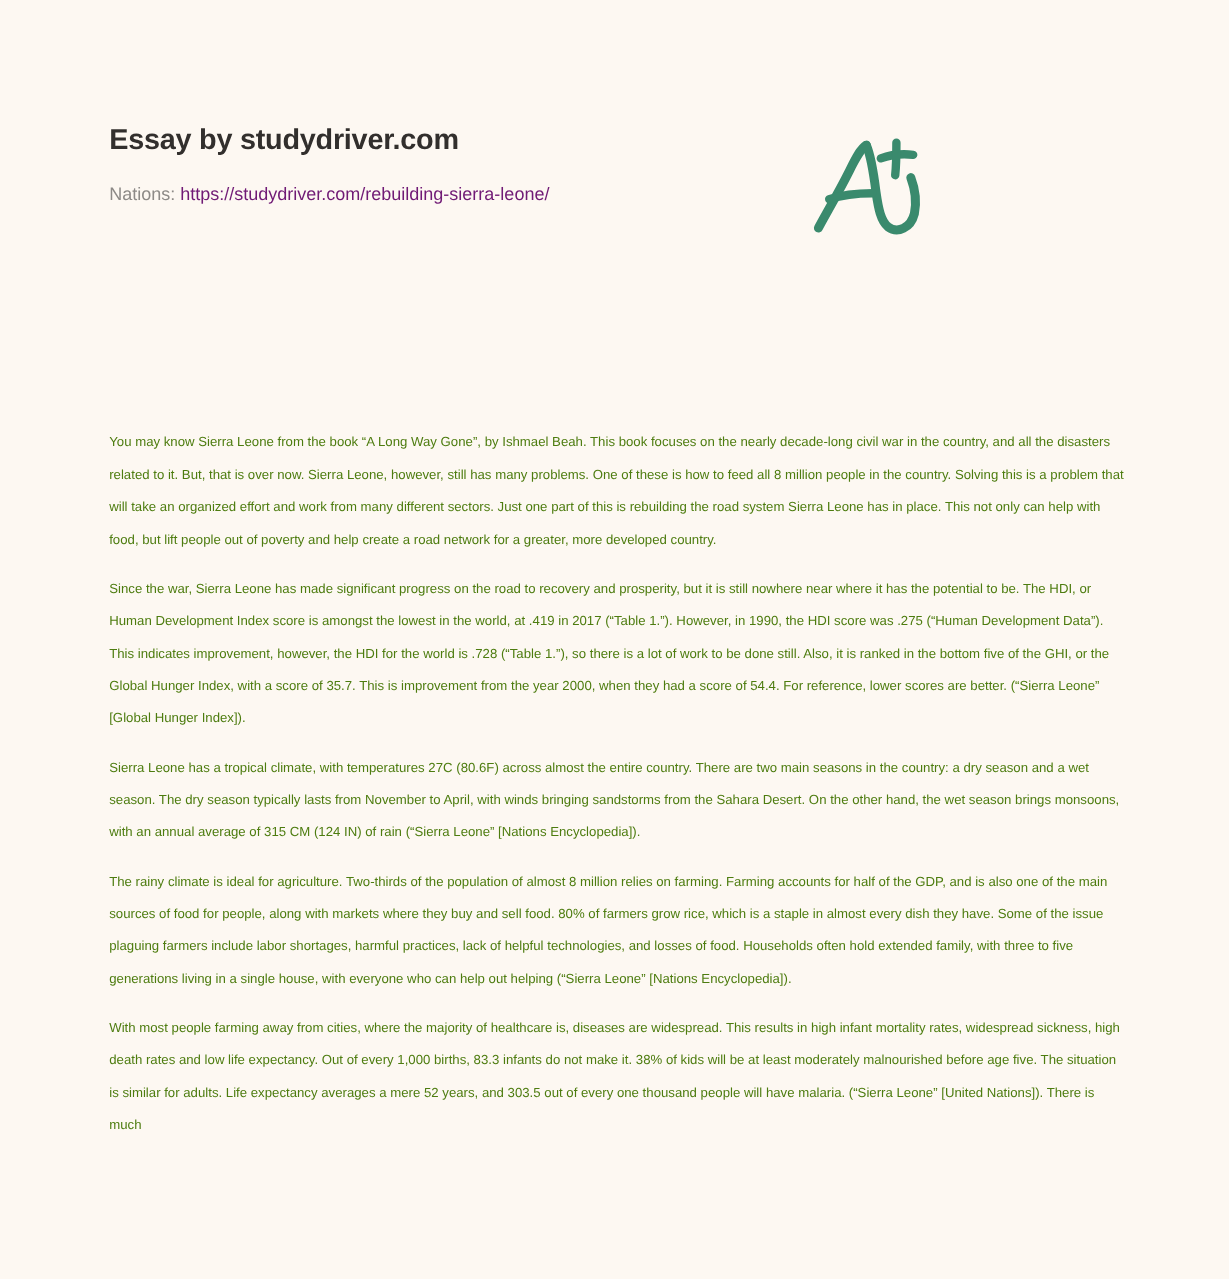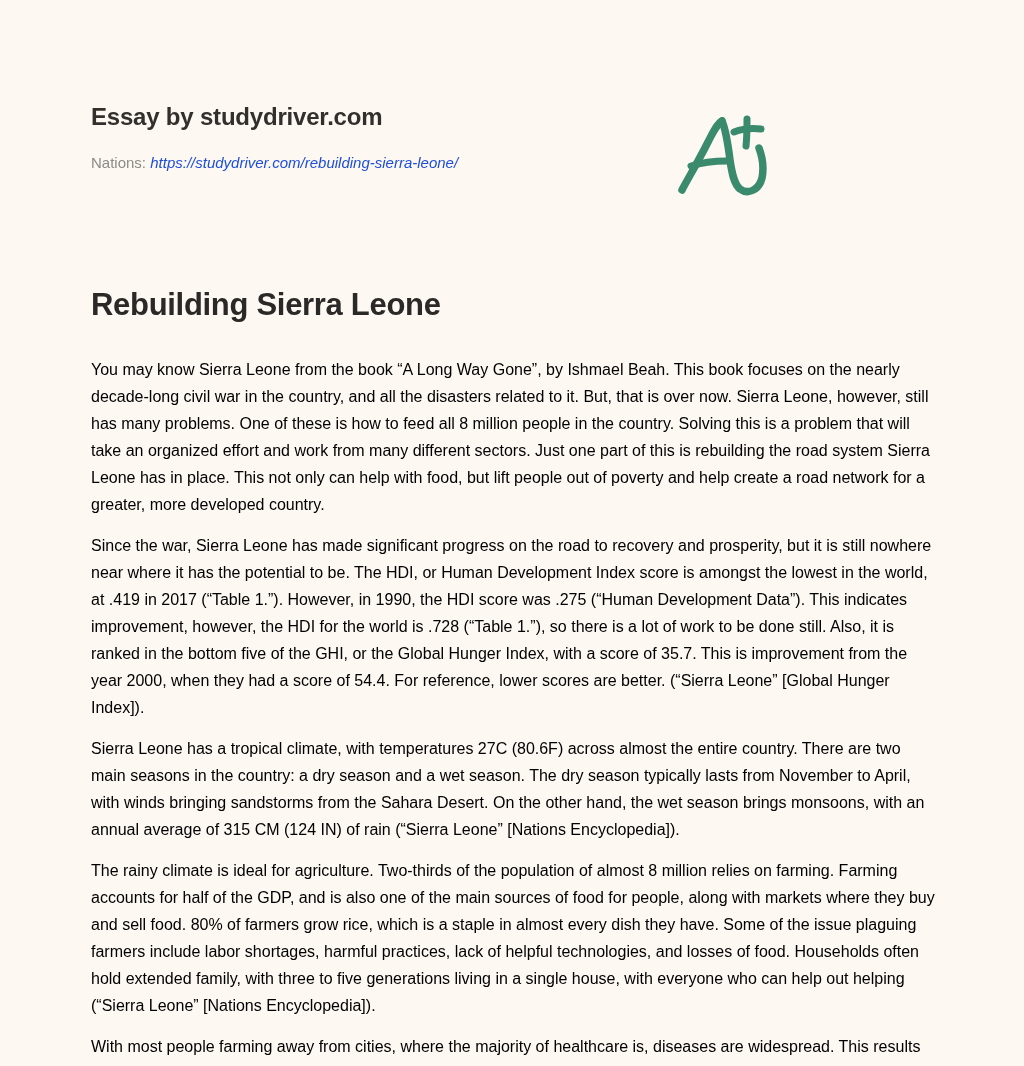--- a/index.html
+++ b/index.html
@@ -44,23 +44,22 @@
     white-space: nowrap;
   }
   .source-line {
     margin-top: 21px;
     font-size: 15px;
     line-height: 20px;
     color: #8d8a87;
     white-space: nowrap;
   }
   .source-url {
-    color: #1d4ed8;
+    color: #701a75;
     text-decoration: none;
-    font-style: italic;
   }
 
   
   .logo {
     position: absolute;
     right: 96px;
     top: 64px;
     width: 104px;
     height: 104px;
   }
@@ -81,23 +80,23 @@
 
   
   .body-copy {
     position: absolute;
     left: 91px;
     top: 316px;
     width: 846px;
   }
   .body-copy p {
     margin: 0 0 14px 0;
-    font-size: 16px;
+    font-size: 11px;
     line-height: 27px;
-    color: #000000;
+    color: #4d7c0f;
     text-align: left;
   }
   .body-copy p:last-child { margin-bottom: 0; }
 </style>
 </head>
 <body>
 
 <div class="page">
 
   <div class="header">
@@ -119,21 +118,20 @@
 
         <path d="M19 62 C 28 59, 40 57, 55 57" stroke-width="7"></path>
 
         <path d="M62 28 C 70 25, 80 24, 89 25" stroke-width="7"></path>
 
         <path d="M75 15 C 75 23, 75 33, 74 42" stroke-width="7"></path>
       </g>
     </svg>
   </div>
 
-  <h1 class="doc-title">Rebuilding Sierra Leone</h1>
 
   <div class="body-copy">
     <p>You may know Sierra Leone from the book “A Long Way Gone”, by Ishmael Beah. This book focuses on the nearly decade-long civil war in the country, and all the disasters related to it. But, that is over now. Sierra Leone, however, still has many problems. One of these is how to feed all 8 million people in the country. Solving this is a problem that will take an organized effort and work from many different sectors. Just one part of this is rebuilding the road system Sierra Leone has in place. This not only can help with food, but lift people out of poverty and help create a road network for a greater, more developed country.</p>
     <p>Since the war, Sierra Leone has made significant progress on the road to recovery and prosperity, but it is still nowhere near where it has the potential to be. The HDI, or Human Development Index score is amongst the lowest in the world, at .419 in 2017 (“Table 1.”). However, in 1990, the HDI score was .275 (“Human Development Data”). This indicates improvement, however, the HDI for the world is .728 (“Table 1.”), so there is a lot of work to be done still. Also, it is ranked in the bottom five of the GHI, or the Global Hunger Index, with a score of 35.7. This is improvement from the year 2000, when they had a score of 54.4. For reference, lower scores are better. (“Sierra Leone” [Global Hunger Index]).</p>
     <p>Sierra Leone has a tropical climate, with temperatures 27C (80.6F) across almost the entire country. There are two main seasons in the country: a dry season and a wet season. The dry season typically lasts from November to April, with winds bringing sandstorms from the Sahara Desert. On the other hand, the wet season brings monsoons, with an annual average of 315 CM (124 IN) of rain (“Sierra Leone” [Nations Encyclopedia]).</p>
     <p>The rainy climate is ideal for agriculture. Two-thirds of the population of almost 8 million relies on farming. Farming accounts for half of the GDP, and is also one of the main sources of food for people, along with markets where they buy and sell food. 80% of farmers grow rice, which is a staple in almost every dish they have. Some of the issue plaguing farmers include labor shortages, harmful practices, lack of helpful technologies, and losses of food. Households often hold extended family, with three to five generations living in a single house, with everyone who can help out helping (“Sierra Leone” [Nations Encyclopedia]).</p>
     <p>With most people farming away from cities, where the majority of healthcare is, diseases are widespread. This results in high infant mortality rates, widespread sickness, high death rates and low life expectancy. Out of every 1,000 births, 83.3 infants do not make it. 38% of kids will be at least moderately malnourished before age five. The situation is similar for adults. Life expectancy averages a mere 52 years, and 303.5 out of every one thousand people will have malaria. (“Sierra Leone” [United Nations]). There is much</p>
   </div>
 
 </div>

